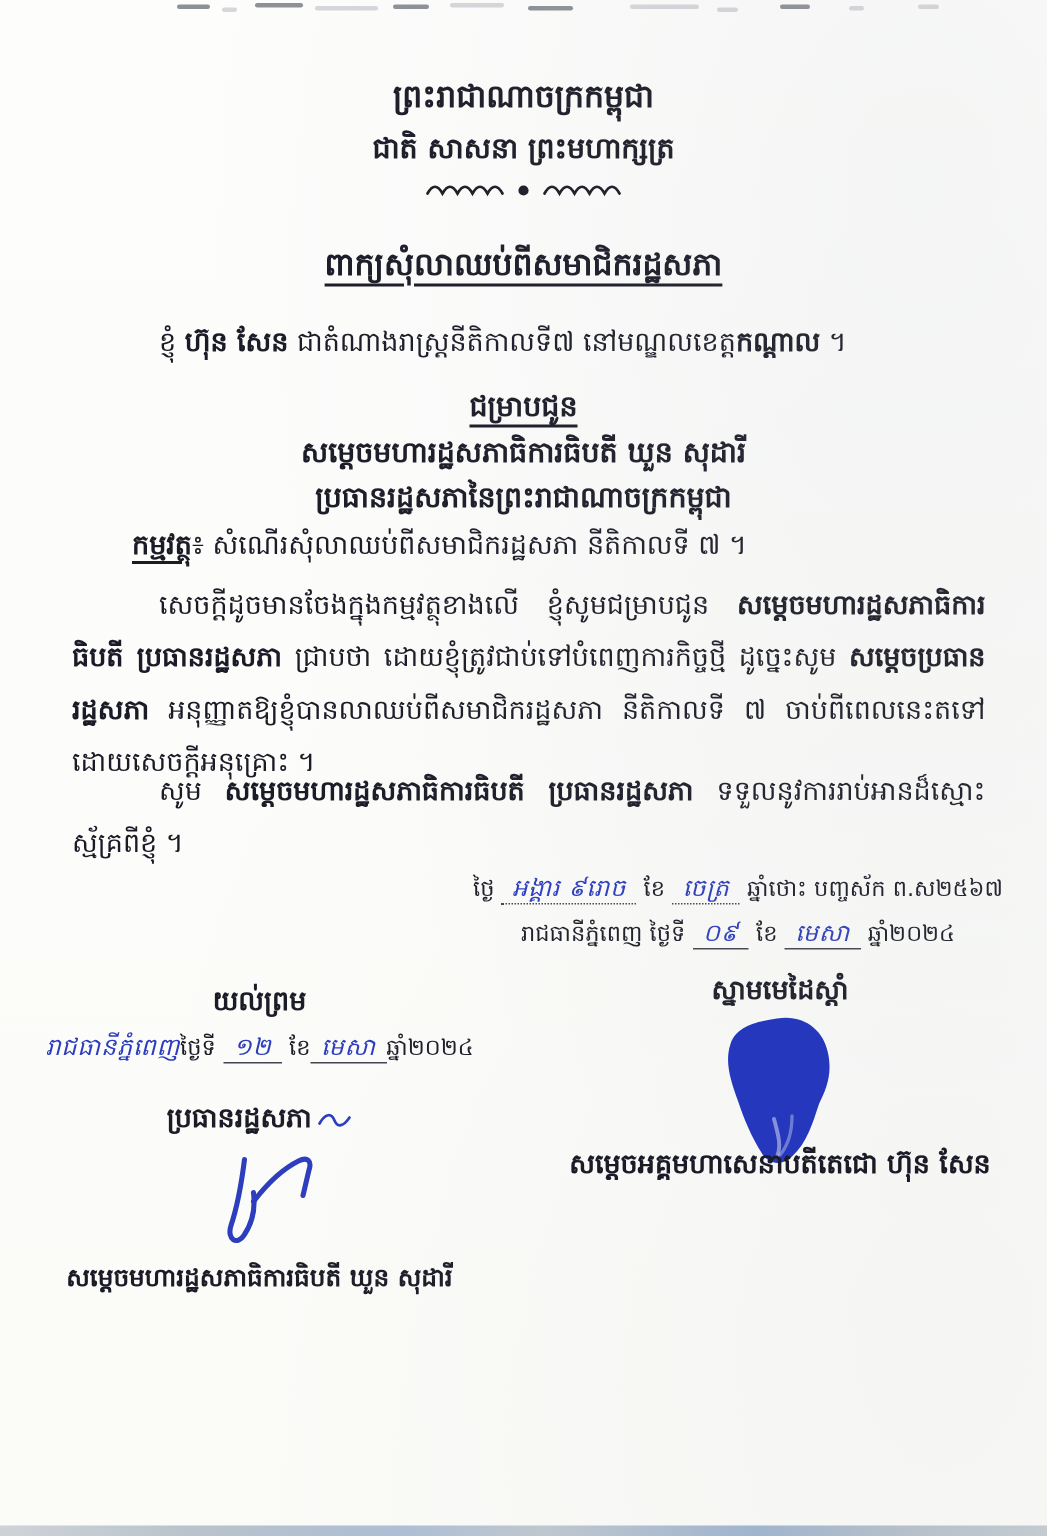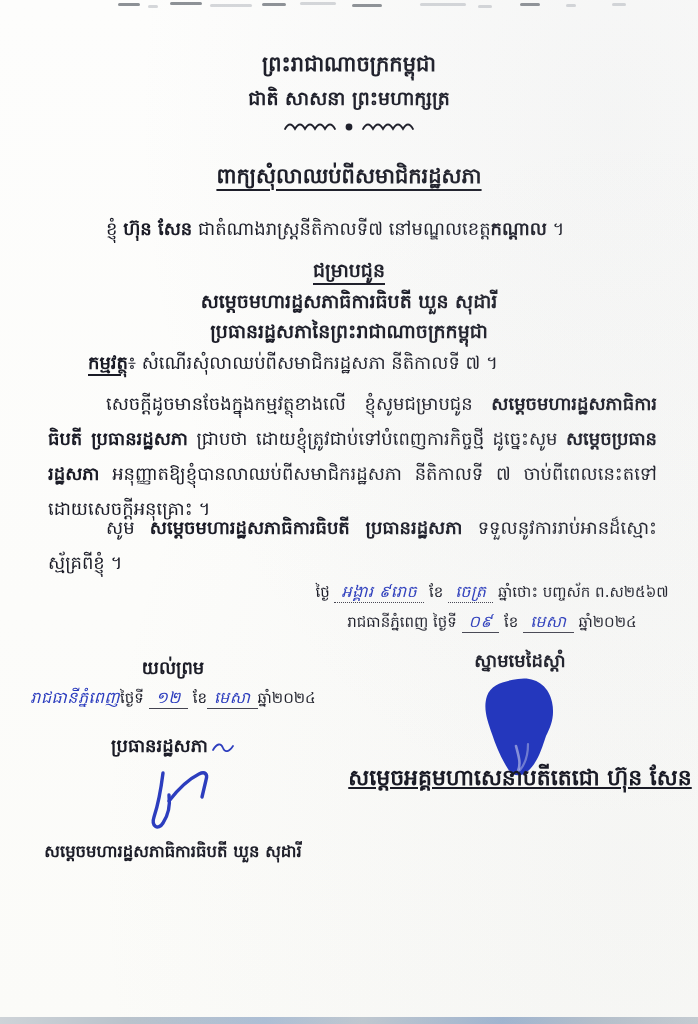--- a/index.html
+++ b/index.html
@@ -48,21 +48,21 @@
   #approval{top:655px;left:18px;width:310px;text-align:center;}
   .appr-label{font-size:18px;font-weight:bold;line-height:26px;}
   .appr-date{margin-top:4px;font-size:15px;line-height:26px;white-space:nowrap;}
   .appr-date .hw{font-size:16px;}
   .appr-role{margin-top:22px;font-size:18px;font-weight:bold;line-height:26px;}
   .appr-sig{display:block;margin:2px auto 0;}
   .appr-signer{margin-top:2px;font-size:16.5px;font-weight:bold;white-space:nowrap;}
   #fingerprint{top:648px;left:345px;width:350px;text-align:center;}
   .fp-label{font-size:18px;font-weight:bold;line-height:26px;}
   .fp-print{display:block;margin:2px auto -16px;position:relative;z-index:1;}
-  .fp-signer{position:relative;z-index:2;font-size:22px;font-weight:bold;white-space:nowrap;text-decoration:underline;}
+  .fp-signer{position:relative;z-index:2;font-size:18px;font-weight:bold;white-space:nowrap;}
   #edge-strip{left:0;right:0;bottom:0;height:7px;
     background:linear-gradient(90deg,#c6ccd2 0%,#aeb9c4 18%,#9fb4cf 38%,#b5bfc9 52%,#8fa8c9 72%,#a9b6c4 86%,#bcc4cc 100%);
     opacity:.85;}
 </style>
 </head>
 <body>
 
 <div class="page">
 
   <div>

